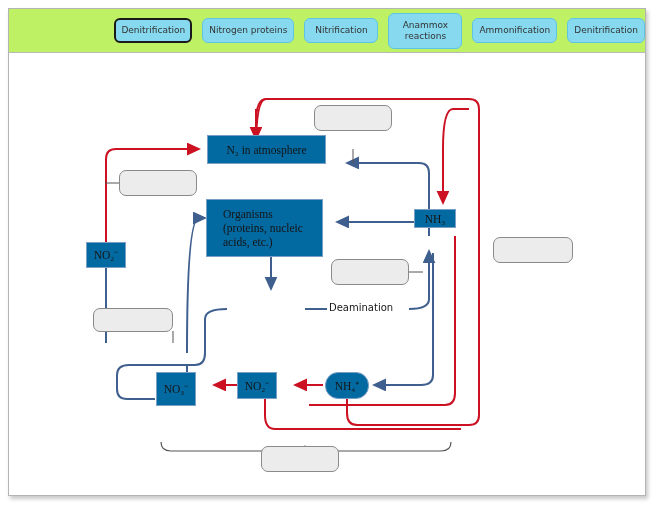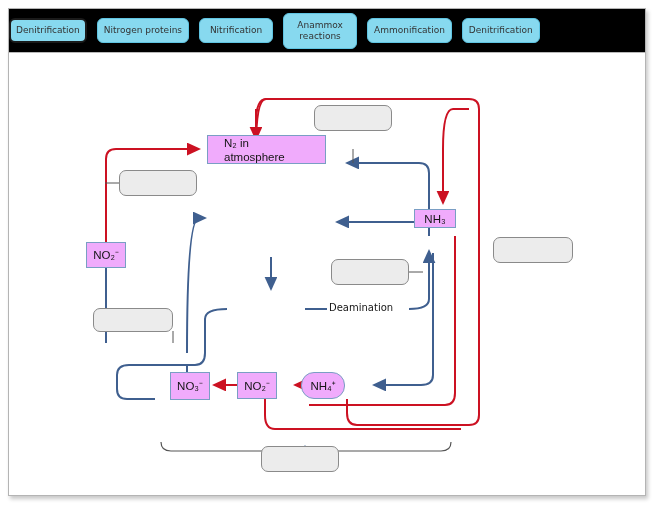--- a/index.html
+++ b/index.html
@@ -32,23 +32,23 @@
   .toolbar {
     position: absolute;
     left: 0;
     top: 0;
     width: 100%;
     height: 44px;
     border-bottom: 1px solid #b9b9b9;
     box-sizing: border-box;
     display: flex;
     align-items: center;
-    justify-content: flex-start;
+    justify-content: flex-end;
     gap: 10px;
-    background: #000000;
+    background: #bef264;
   }
   .term {
     background: #87d9ef;
     border: 1px solid #5fc4e2;
     border-radius: 6px;
     color: #333333;
     font-size: 9px;
     line-height: 11px;
     text-align: center;
     padding: 6px 6px;
@@ -74,32 +74,32 @@
     position: absolute;
     left: 0;
     top: 0;
     width: 638px;
     height: 443px;
     overflow: visible;
   }
   
   .node {
     position: absolute;
-    background: #f0abfc;
+    background: #0369a1;
     border: 1px solid #7a9ec4;
     color: #151515;
     font-size: 11.5px;
     line-height: 14px;
     box-sizing: border-box;
     display: flex;
     align-items: center;
     justify-content: flex-start;
     padding: 3px 16px;
     white-space: pre-line;
-    font-family: Liberation Sans, sans-serif;
+    font-family: Liberation Serif, serif;
   }
   .node.center { justify-content: center; }
   
   .slot {
     position: absolute;
     background: #ececec;
     border: 1px solid #8a8a8a;
     border-radius: 7px;
     box-sizing: border-box;
     cursor: pointer;
@@ -189,31 +189,34 @@
           <path d="M 484 196 L 498 196" stroke="#555555" stroke-width="1"></path>
           <path d="M 400 219 L 414 219" stroke="#555555" stroke-width="1"></path>
 
           <path d="M 152 389 Q 152 398 162 398 L 286 398 Q 296 398 296 406 Q 296 398 306 398 L 432 398 Q 442 398 442 389" stroke="#555555" stroke-width="1.2"></path>
           <path d="M 296 406 L 296 393" stroke="#555555" stroke-width="1.2" marker-end="url(#ab)"></path>
         </g>
       </svg>
 
       <div class="node center" style="left:198px; top:82px; width:119px; height:29px;">N₂ in atmosphere</div>
 
+      <div class="node" style="left:197px; top:146px; width:117px; height:58px;">Organisms
+(proteins, nucleic
+acids, etc.)</div>
 
 
       <div class="node center" style="left:405px; top:156px; width:42px; height:19px;">NH₃</div>
 
       <div class="node center" style="left:77px; top:189px; width:40px; height:26px;">NO₂⁻</div>
 
-      <div class="node center" style="left:147px; top:319px; width:40px; height:28px;margin-left:14px;">NO₃⁻</div>
+      <div class="node center" style="left:147px; top:319px; width:40px; height:34px;">NO₃⁻</div>
 
       <div class="node center" style="left:228px; top:319px; width:40px; height:27px;">NO₂⁻</div>
 
-      <div class="node center" style="left:292px; top:319px; width:44px; height:27px;border-radius:13px;">NH₄⁺</div>
+      <div class="node center" style="left:316px; top:319px; width:44px; height:27px;border-radius:13px;">NH₄⁺</div>
 
       <div class="plain" style="left:318px; top:249px;">Deamination</div>
 
       <div class="slot" style="left:305px; top:52px; width:78px; height:26px;"></div>
 
       <div class="slot" style="left:110px; top:117px; width:78px; height:26px;"></div>
 
       <div class="slot" style="left:484px; top:184px; width:80px; height:26px;"></div>
 
       <div class="slot" style="left:322px; top:206px; width:78px; height:26px;"></div>

